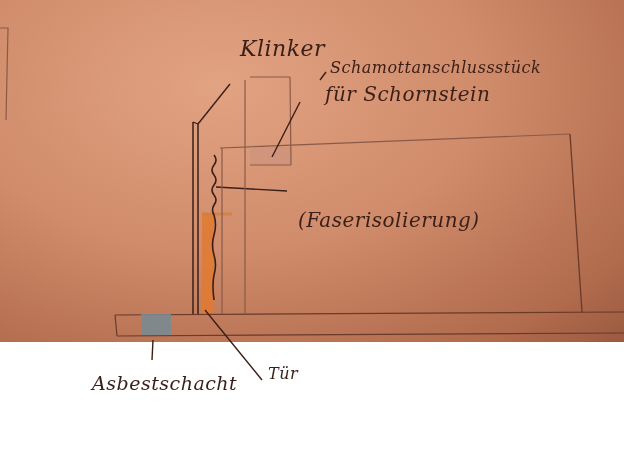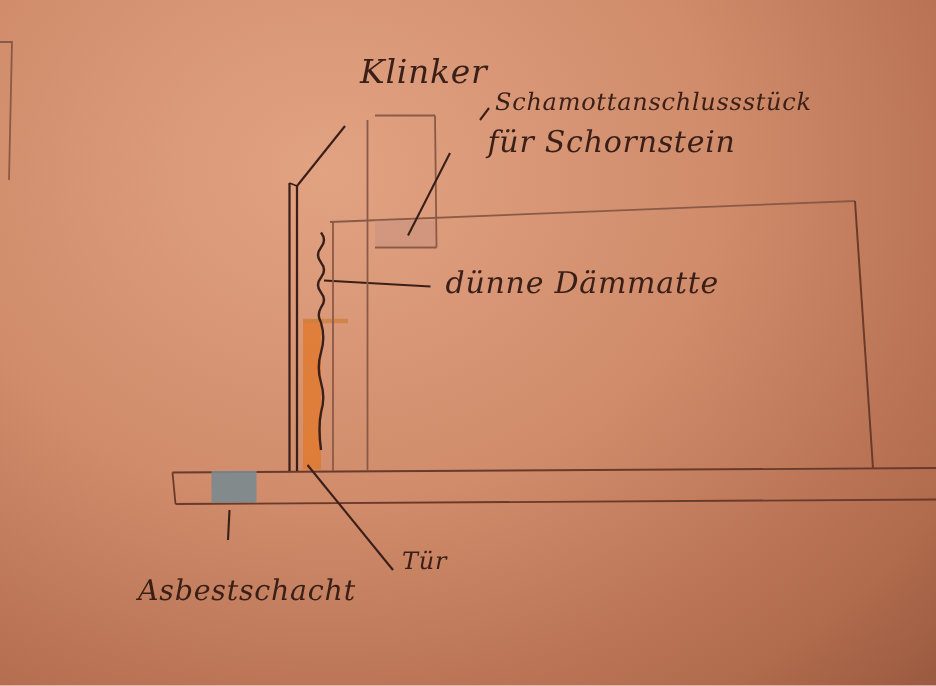--- a/index.html
+++ b/index.html
@@ -1,18 +1,18 @@
 <!DOCTYPE html>
 <html><head>
 <meta charset="utf-8">
 <style>
   html, body { margin: 0; padding: 0; }
   body { width: 624px; height: 457px; overflow: hidden; }
   .paper {
-    position: relative; width: 624px; height: 457px;
+    position: relative; width: 624px; height: 342px;
     background: radial-gradient(ellipse at 35% 25%, #e2a383 0%, #d08c6b 45%, #b06a4c 85%, #9a5a40 100%);
   }
   svg { position: absolute; left: 0; top: 0; }
   .lbl {
     position: absolute;
     font-family: "DejaVu Serif", serif;
     font-style: italic;
     color: #3a1f18;
     white-space: nowrap;
     letter-spacing: 0.5px;
@@ -63,16 +63,16 @@
       <line x1="320" y1="80" x2="326" y2="72" stroke="#3a1f18" stroke-width="1.4"></line>
     </g>
 
     <line x1="153" y1="340" x2="152" y2="360" stroke="#3a1f18" stroke-width="1.4"></line>
     <line x1="205" y1="310" x2="262" y2="380" stroke="#3a1f18" stroke-width="1.4"></line>
   </svg>
 
   <div class="lbl" style="left:240px; top:36px; font-size:22px;">Klinker</div>
   <div class="lbl" style="left:330px; top:58px; font-size:16px;text-align:right;">Schamottanschlussstück</div>
   <div class="lbl" style="left:325px; top:82px; font-size:20px;">für Schornstein</div>
-  <div class="lbl" style="left:297px; top:176px; font-size:20px;">dünne Dämmatte</div>
-  <div class="lbl" style="left:92px; top:372px; font-size:19px;margin-top:11px;">Asbestschacht</div>
+  <div class="lbl" style="left:298px; top:208px; font-size:20px;">(Faserisolierung)</div>
+  <div class="lbl" style="left:92px; top:372px; font-size:19px;">Asbestschacht</div>
   <div class="lbl" style="left:268px; top:364px; font-size:16px;">Tür</div>
 </div>
 
 </body></html>

